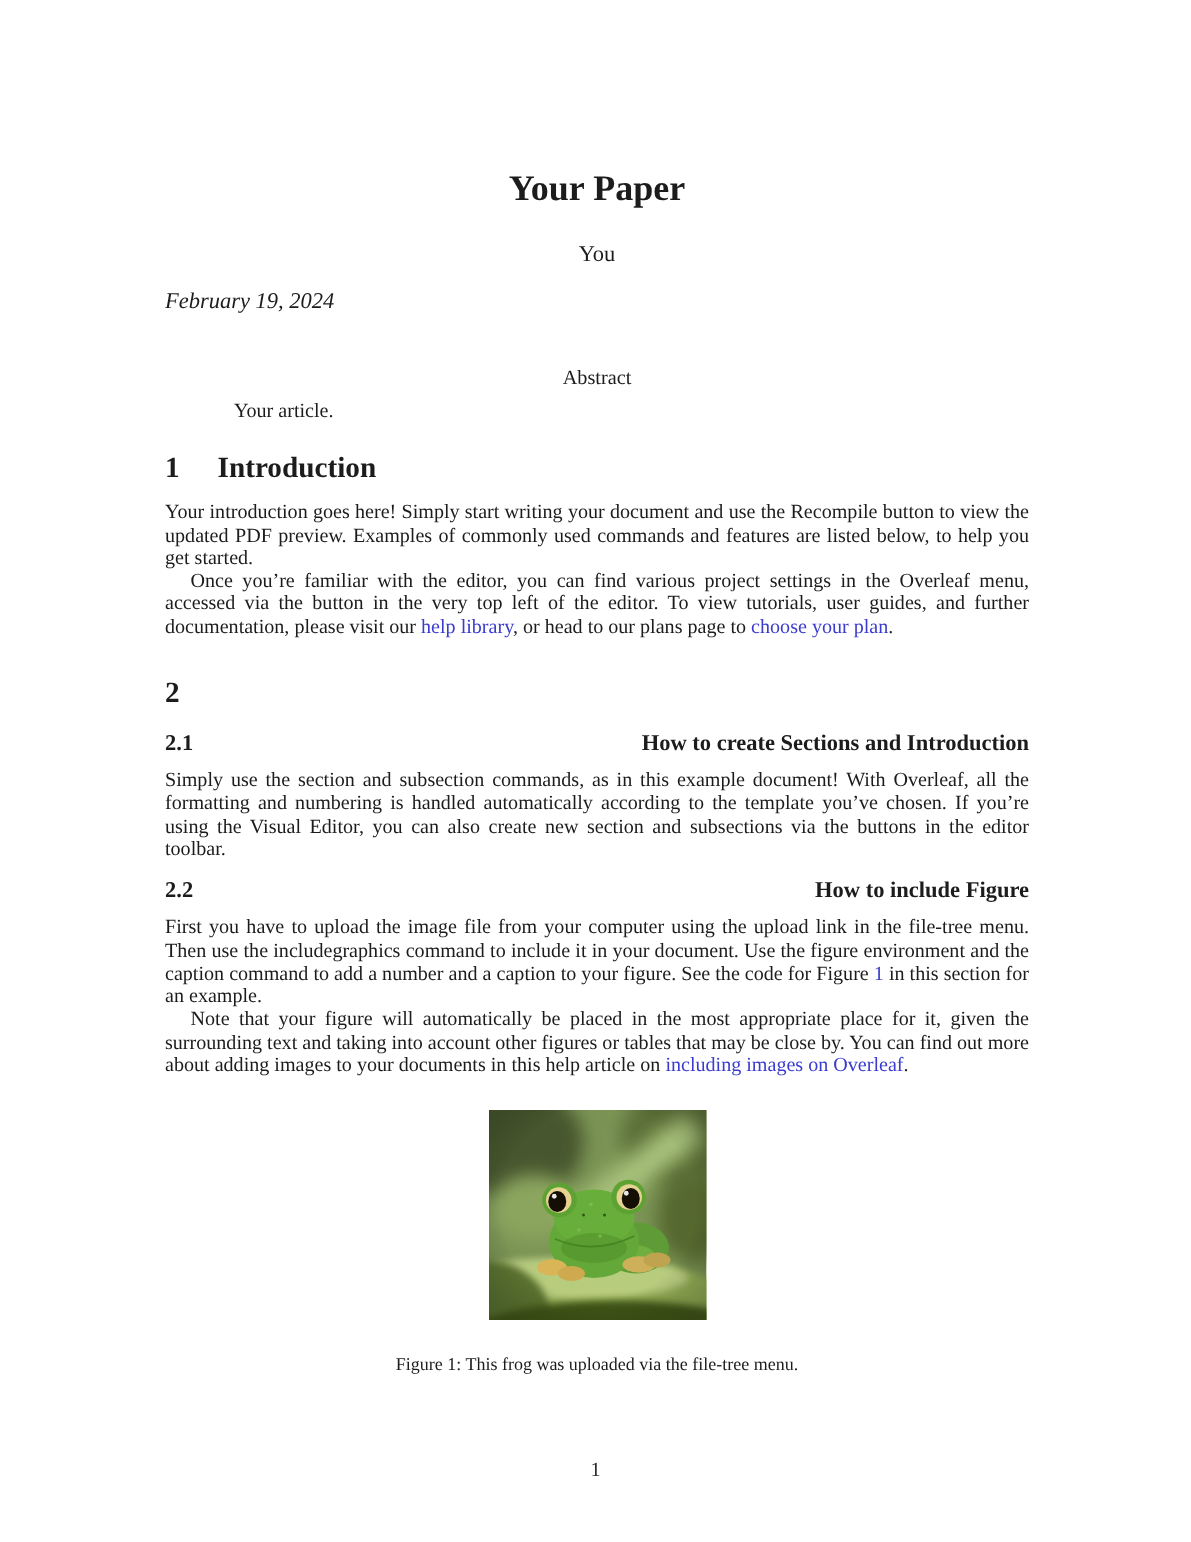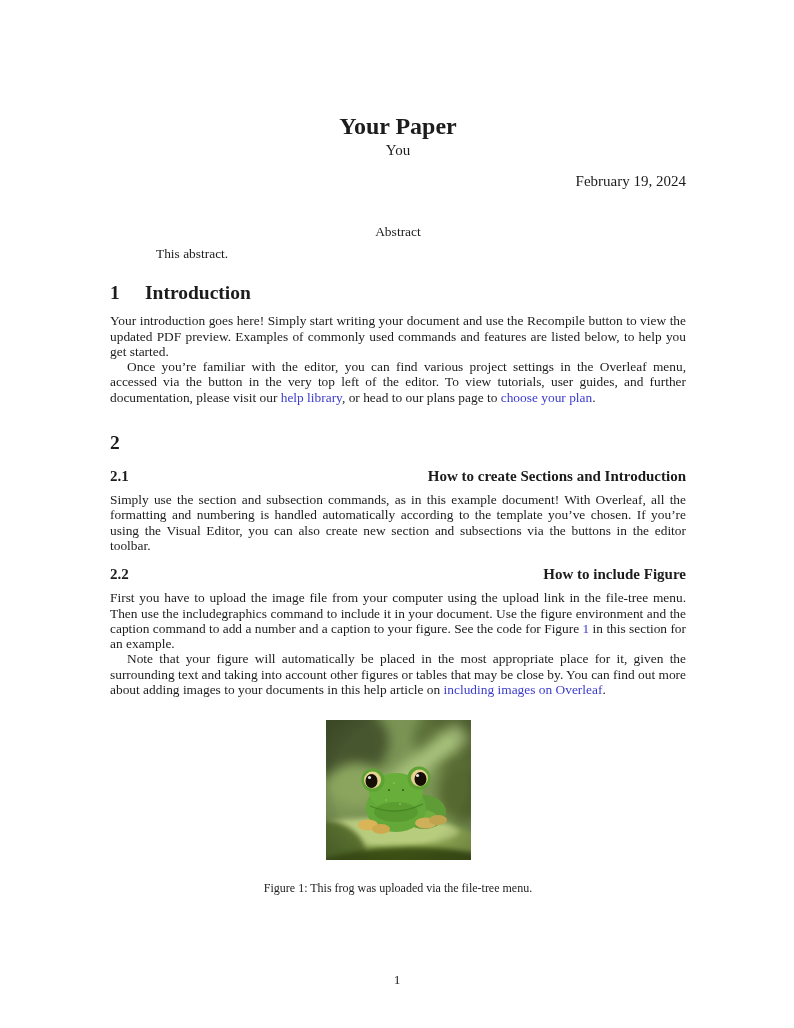--- a/index.html
+++ b/index.html
@@ -19,29 +19,31 @@
     width: 576px;
   }
   .paper-title {
     margin-top: 112px;
     text-align: center;
     font-size: 24px;
     line-height: 29px;
     font-weight: bold;
   }
   .paper-author {
+    margin-top: 20px;
     text-align: center;
     font-size: 15px;
     line-height: 18px;
   }
   .paper-date {
     margin-top: 13px;
-    text-align: right;
+    text-align: left;
     font-size: 15px;
     line-height: 18px;
+    font-style: italic;
   }
   .abstract-heading {
     margin-top: 33px;
     text-align: center;
     font-weight: normal;
     font-size: 13.5px;
     line-height: 17px;
   }
   .abstract-body {
     margin: 6px 36px 0 30px;
@@ -102,21 +104,21 @@
 <body>
 
 <div class="page">
   <div class="content">
 
     <div class="paper-title">Your Paper</div>
     <div class="paper-author">You</div>
     <div class="paper-date">February 19, 2024</div>
 
     <div class="abstract-heading">Abstract</div>
-    <div class="abstract-body">This abstract.</div>
+    <div class="abstract-body">Your article.</div>
 
     <div class="sec">
       <span class="num">1</span>
       <span>Introduction</span>
     </div>
     <p class="first">Your introduction goes here! Simply start writing your document and use the Recompile button to view the updated PDF preview. Examples of commonly used commands and features are listed below, to help you get started.</p>
     <p class="indent"><span>Once you’re familiar with the editor, you can find various project settings in the Overleaf menu, accessed via the button in the very top left of the editor. To view tutorials, user guides, and further documentation, please visit our </span><a class="link">help library</a><span>, or head to our plans page to </span><a class="link">choose your plan</a><span>.</span></p>
 
     <div class="sec" style="margin-top:26px;">
       <span class="num">2</span>

